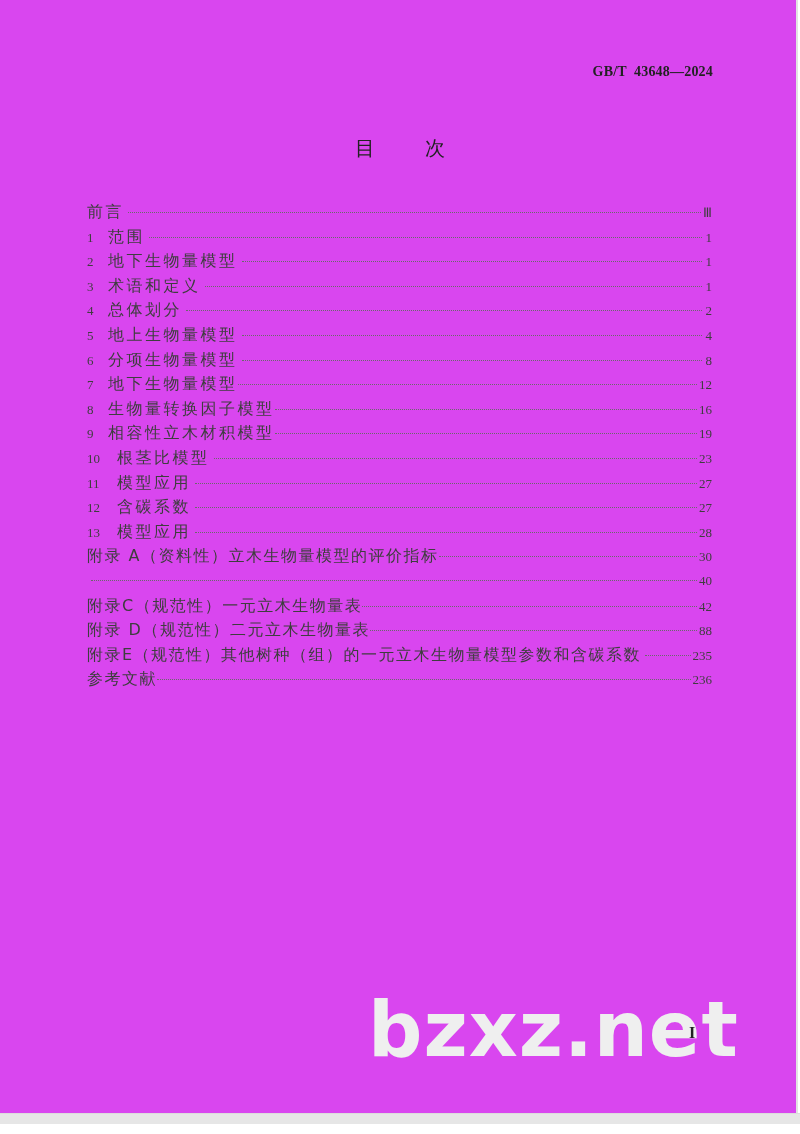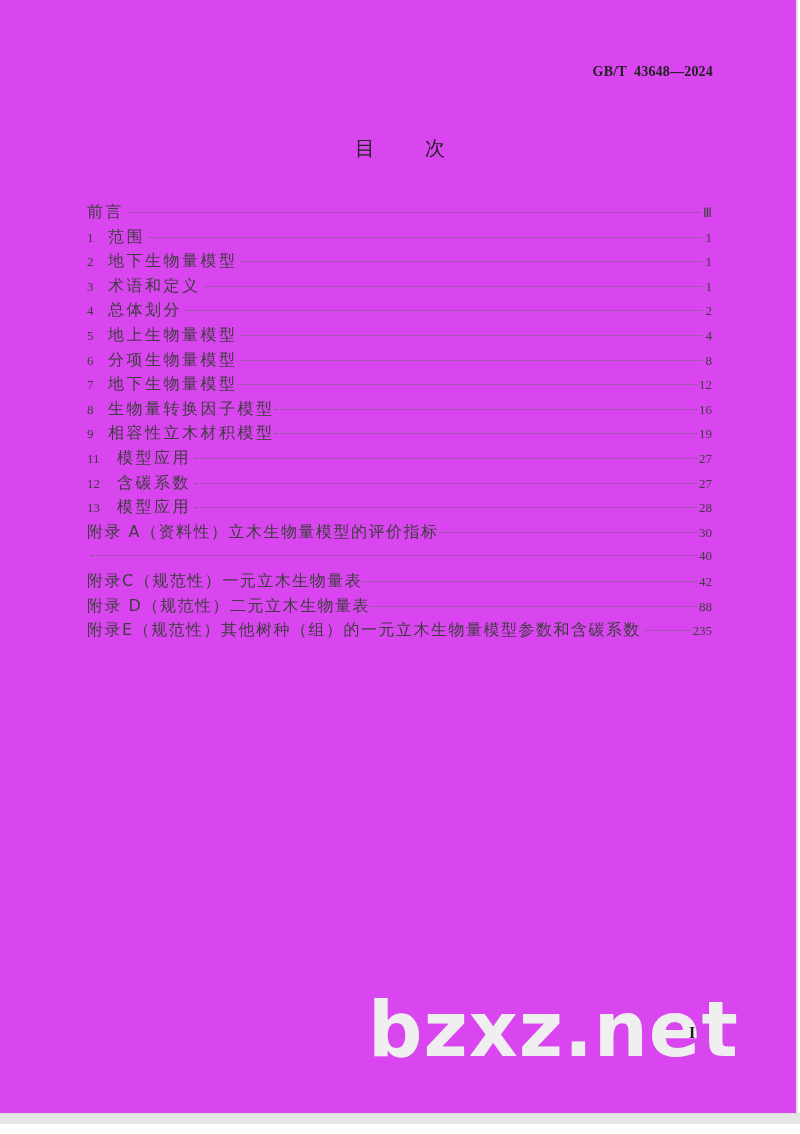--- a/index.html
+++ b/index.html
@@ -213,20 +213,26 @@
       <span class="toc-page">16</span>
     </div>
 
     <div class="toc-row">
       <span class="toc-num w1">9</span>
       <span class="toc-label">相容性立木材积模型</span>
       <span class="toc-leader tight"></span>
       <span class="toc-page">19</span>
     </div>
 
+    <div class="toc-row">
+      <span class="toc-num w2">10</span>
+      <span class="toc-label">根茎比模型</span>
+      <span class="toc-leader"></span>
+      <span class="toc-page">23</span>
+    </div>
 
     <div class="toc-row">
       <span class="toc-num w2">11</span>
       <span class="toc-label">模型应用</span>
       <span class="toc-leader"></span>
       <span class="toc-page">27</span>
     </div>
 
     <div class="toc-row">
       <span class="toc-num w2">12</span>
@@ -264,20 +270,25 @@
       <span class="toc-leader tight"></span>
       <span class="toc-page">88</span>
     </div>
 
     <div class="toc-row">
       <span class="toc-label tight">附录E（规范性）其他树种（组）的一元立木生物量模型参数和含碳系数</span>
       <span class="toc-leader"></span>
       <span class="toc-page">235</span>
     </div>
 
+    <div class="toc-row">
+      <span class="toc-label tight">参考文献</span>
+      <span class="toc-leader tight"></span>
+      <span class="toc-page">236</span>
+    </div>
   </div>
 
   <div class="watermark">bzxz.net</div>
   <div class="page-number">I</div>
 </div>
 
 <div class="page-edge-right"></div>
 <div class="page-gap"></div>
 <div class="next-page"></div>
 

